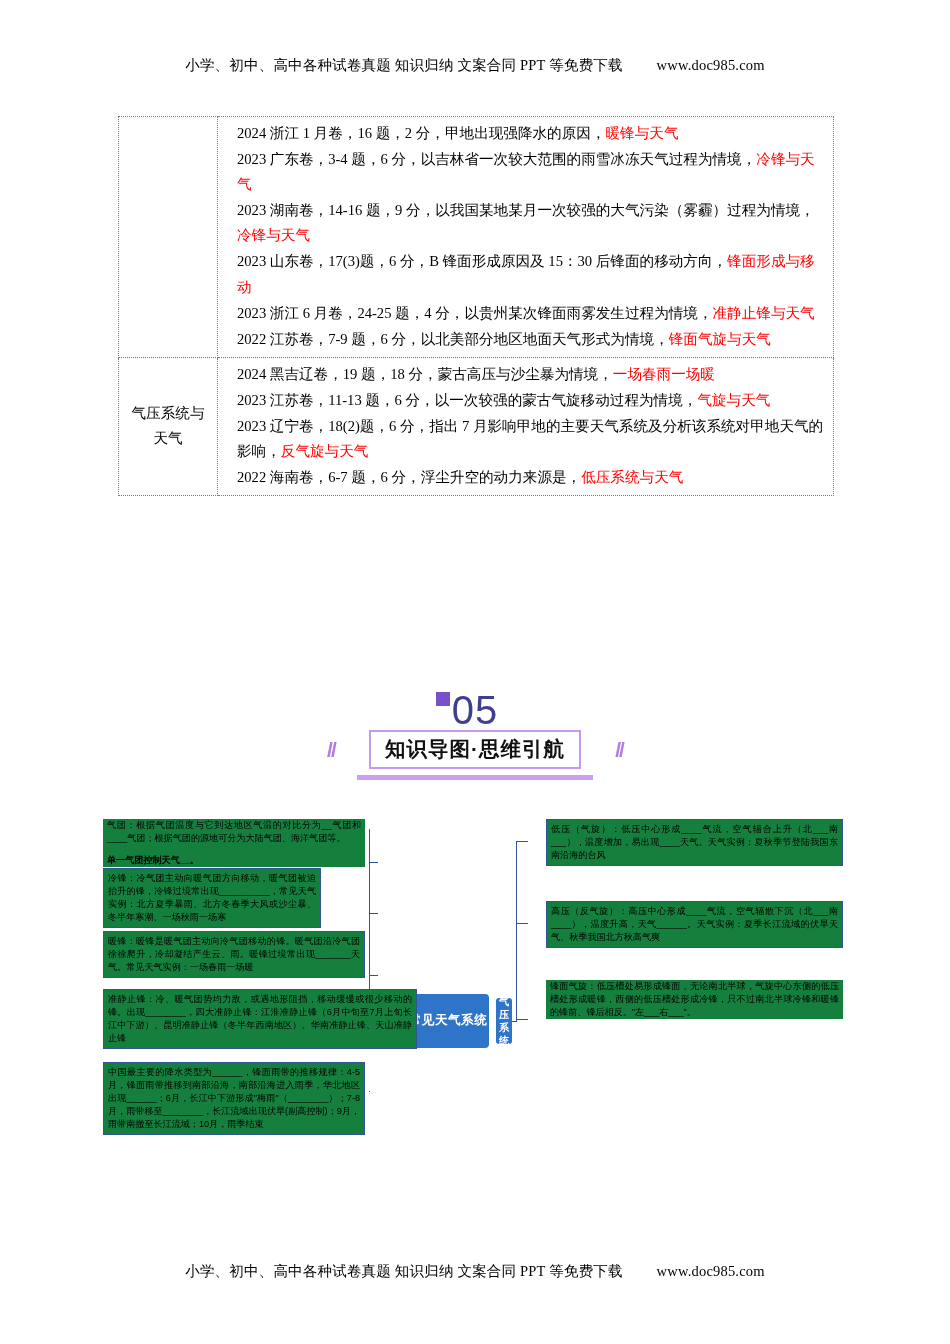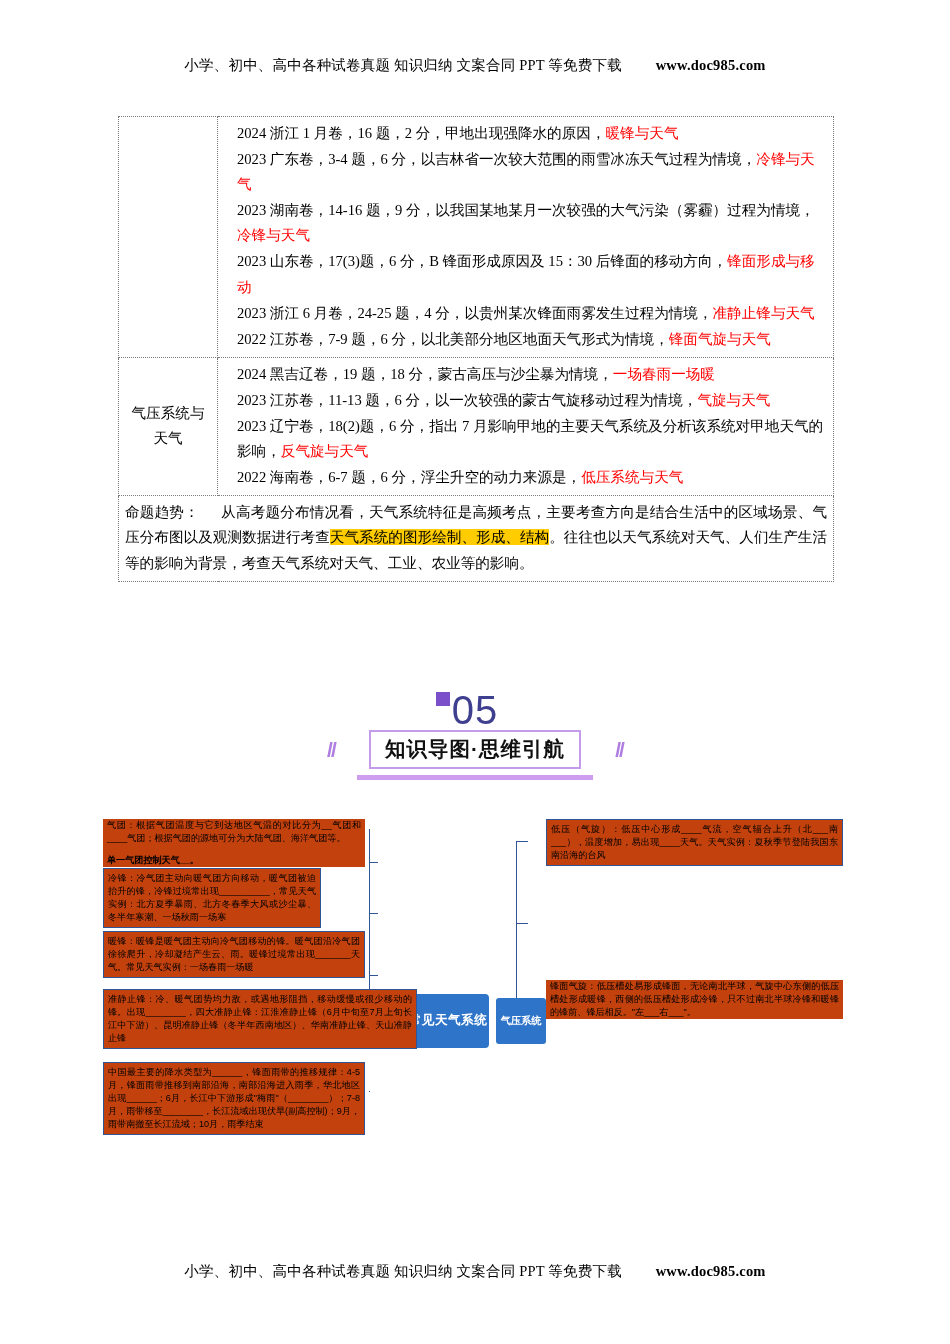--- a/index.html
+++ b/index.html
@@ -28,21 +28,20 @@
     font-size: 14.5px;
     letter-spacing: 0.2px;
     color: #000;
     font-family: "Liberation Serif", serif;
   }
   .running-head { top: 56px; }
   .running-foot { bottom: 63px; }
   .running-head .url, .running-foot .url {
     margin-left: 30px;
     font-family: "Liberation Serif", serif;
-    font-weight: bold;
   }
 
   
   .tbl-wrap {
     position: absolute;
     left: 118px;
     top: 116px;
     width: 716px;
   }
   table.exam {
@@ -156,21 +155,21 @@
     left: 0;
     top: 805px;
     width: 950px;
     height: 340px;
     font-family: "Liberation Sans", sans-serif;
   }
   .mnode {
     position: absolute;
     box-sizing: border-box;
     border: 1px solid #2f5597;
-    background: #c2410c;
+    background: #15803d;
     font-size: 9.1px;
     line-height: 1.42;
     color: #000;
     padding: 3px 4px;
     text-align: justify;
   }
   .mnode.noborder {
     border: none;
     padding: 0 4px;
   }
@@ -235,25 +234,20 @@
         </tr>
         <tr>
           <td class="label-col">气压系统与天气</td>
           <td class="items-col">
             <p><span>2024 黑吉辽卷，19 题，18 分，蒙古高压与沙尘暴为情境，</span><span class="red">一场春雨一场暖</span></p>
             <p><span>2023 江苏卷，11-13 题，6 分，以一次较强的蒙古气旋移动过程为情境，</span><span class="red">气旋与天气</span></p>
             <p><span>2023 辽宁卷，18(2)题，6 分，指出 7 月影响甲地的主要天气系统及分析该系统对甲地天气的影响，</span><span class="red">反气旋与天气</span></p>
             <p><span>2022 海南卷，6-7 题，6 分，浮尘升空的动力来源是，</span><span class="red">低压系统与天气</span></p>
           </td>
         </tr>
-        <tr>
-          <td class="trend" colspan="2">
-            <span>命题趋势：</span><span style="display:inline-block;width:22px"></span><span>从高考题分布情况看，天气系统特征是高频考点，主要考查方向是结合生活中的区域场景、气压分布图以及观测数据进行考查</span><span class="hl">天气系统的图形绘制、形成、结构</span><span>。往往也以天气系统对天气、人们生产生活等的影响为背景，考查天气系统对天气、工业、农业等的影响。</span>
-          </td>
-        </tr>
       </tbody>
     </table>
   </div>
 
   <div class="sec-num-wrap">
     <span class="sec-num">05</span>
   </div>
 
   <div class="sec-title-wrap">
     <span class="sec-title-box">
@@ -275,37 +269,38 @@
     <div class="mline" style="left:370px; top:108px; width:8px; height:1px;"></div>
     <div class="mline" style="left:370px; top:170px; width:8px; height:1px;"></div>
     <div class="mline" style="left:369px; top:286px; width:1px; height:1px;"></div>
     <div class="mline" style="left:516px; top:36px; width:1px; height:181px;"></div>
     <div class="mline" style="left:516px; top:36px; width:12px; height:1px;"></div>
     <div class="mline" style="left:516px; top:118px; width:12px; height:1px;"></div>
     <div class="mline" style="left:516px; top:214px; width:12px; height:1px;"></div>
 
     <div class="branch-node" style="left:366px; top:193px; width:34px; height:46px;">锋面系统</div>
     <div class="center-node" style="left:407px; top:189px; width:82px; height:54px;">常见天气系统</div>
-    <div class="branch-node" style="left:496px; top:193px; width:50px; height:46px;">气压系统</div>
+    <div class="branch-node" style="left:496px; top:193px; width:16px; height:46px;">气压系统</div>
 
     <div class="mnode noborder" style="left:103px; top:14px; width:262px;">
       <span>气团：根据气团温度与它到达地区气温的对比分为__气团和____气团；根据气团的源地可分为大陆气团、海洋气团等。</span>
       <div class="bold-u" style="margin-top:9px;">单一气团控制天气__。</div>
     </div>
 
     <div class="mnode" style="left:103px; top:63px; width:218px;">冷锋：冷气团主动向暖气团方向移动，暖气团被迫抬升的锋，冷锋过境常出现__________，常见天气实例：北方夏季暴雨、北方冬春季大风或沙尘暴、冬半年寒潮、一场秋雨一场寒</div>
 
     <div class="mnode" style="left:103px; top:126px; width:262px;">暖锋：暖锋是暖气团主动向冷气团移动的锋。暖气团沿冷气团徐徐爬升，冷却凝结产生云、雨。暖锋过境常出现_______天气。常见天气实例：一场春雨一场暖</div>
 
     <div class="mnode" style="left:103px; top:184px; width:314px;">准静止锋：冷、暖气团势均力敌，或遇地形阻挡，移动缓慢或很少移动的锋。出现________，四大准静止锋：江淮准静止锋（6月中旬至7月上旬长江中下游）、昆明准静止锋（冬半年西南地区）、华南准静止锋、天山准静止锋</div>
 
     <div class="mnode" style="left:103px; top:257px; width:262px;">中国最主要的降水类型为______，锋面雨带的推移规律：4-5月，锋面雨带推移到南部沿海，南部沿海进入雨季，华北地区出现______；6月，长江中下游形成"梅雨"（________）；7-8月，雨带移至________，长江流域出现伏旱(副高控制)；9月，雨带南撤至长江流域；10月，雨季结束</div>
 
     <div class="mnode" style="left:546px; top:14px; width:297px;">低压（气旋）：低压中心形成____气流，空气辐合上升（北___南___），温度增加，易出现____天气。天气实例：夏秋季节登陆我国东南沿海的台风</div>
 
+    <div class="mnode" style="left:546px; top:96px; width:297px;">高压（反气旋）：高压中心形成____气流，空气辐散下沉（北___南____），温度升高，天气______。天气实例：夏季长江流域的伏旱天气、秋季我国北方秋高气爽</div>
 
     <div class="mnode noborder" style="left:546px; top:175px; width:297px;">锋面气旋：低压槽处易形成锋面，无论南北半球，气旋中心东侧的低压槽处形成暖锋，西侧的低压槽处形成冷锋，只不过南北半球冷锋和暖锋的锋前、锋后相反。"左___右___"。</div>
   </div>
 
   <div class="running-foot">
     <span>小学、初中、高中各种试卷真题 知识归纳 文案合同 PPT 等免费下载</span>
     <span class="url">www.doc985.com</span>
   </div>
 
 </div>

